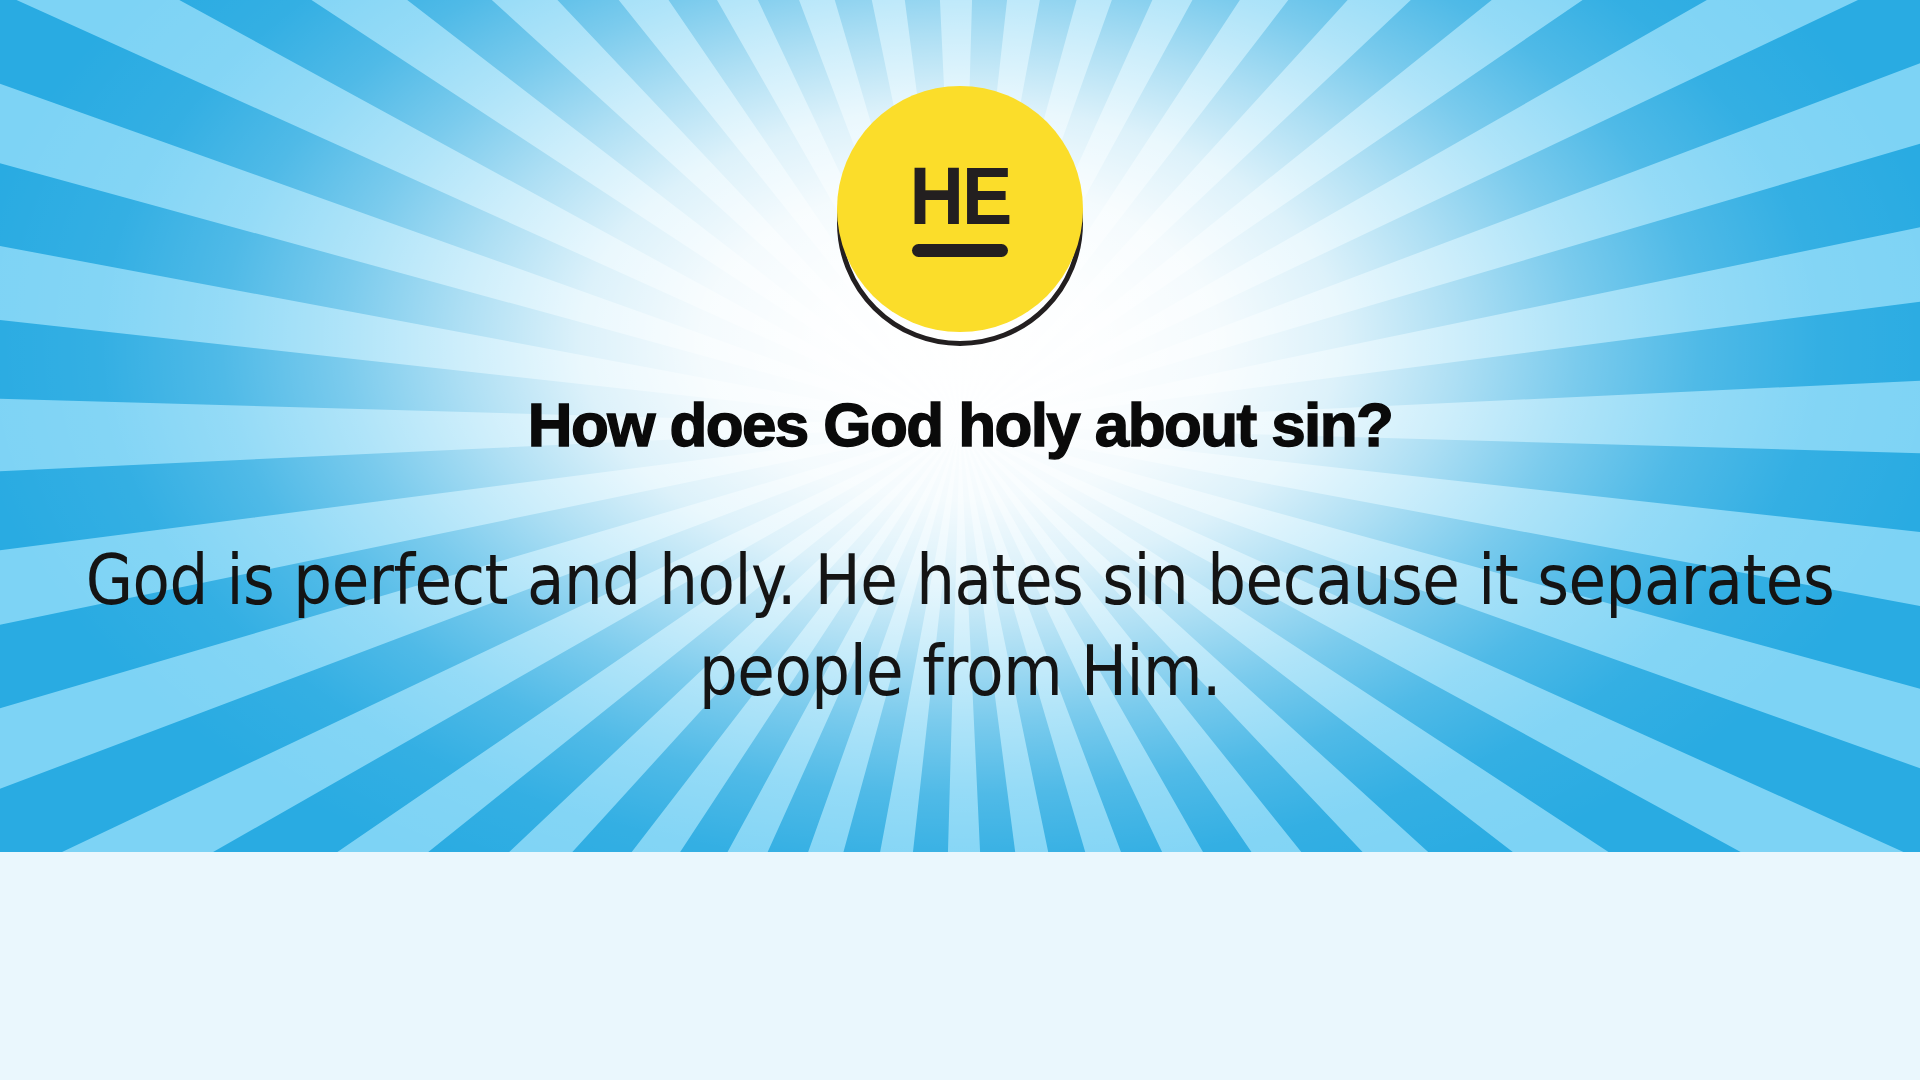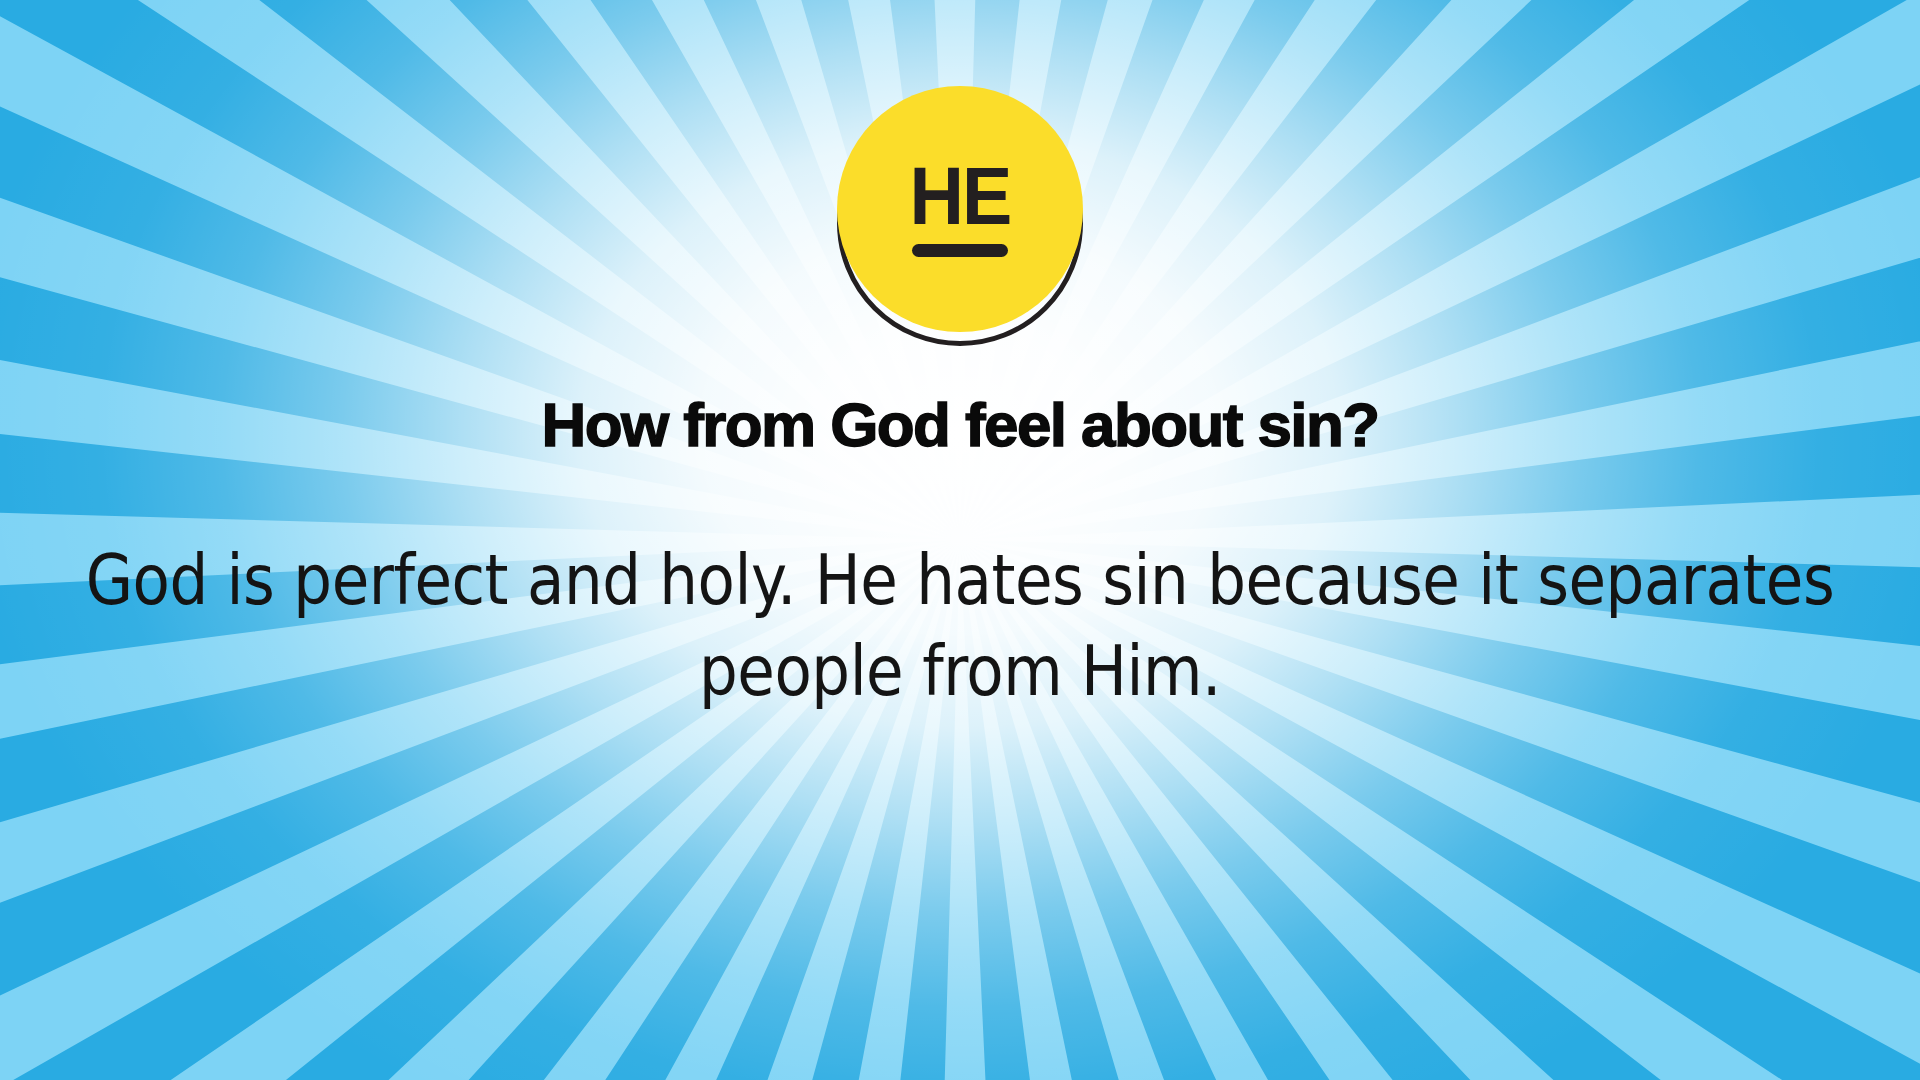--- a/index.html
+++ b/index.html
@@ -6,21 +6,21 @@
   html,body{margin:0;padding:0;}
   body{
     width:1920px;height:1080px;overflow:hidden;
     font-family:"Liberation Sans","DejaVu Sans",sans-serif;
     background:#eaf7fd;
   }
 
   
   #stage{
     position:relative;
-    width:1920px;height:1080px;
+    width:1920px;height:852px;
     overflow:hidden;
     background:#fef9c3;
   }
 
   
   #rays{
     position:absolute;
     left:50%;top:50%;
     width:3000px;height:3000px;
     margin-left:-1500px;margin-top:-1500px;
@@ -149,18 +149,18 @@
 
     <div class="logo-wrap">
       <div class="logo-ring"></div>
       <div class="logo-disc"></div>
       <div class="logo-mark">
         <div class="logo-he">HE</div>
         <div class="logo-bar"></div>
       </div>
     </div>
 
-    <div class="title">How from God feel about sin?</div>
+    <div class="title">How does God holy about sin?</div>
 
     <div class="body-copy">God is perfect and holy. He hates sin because it separates people from Him.</div>
 
   </div>
 </div>
 
 </body></html>

